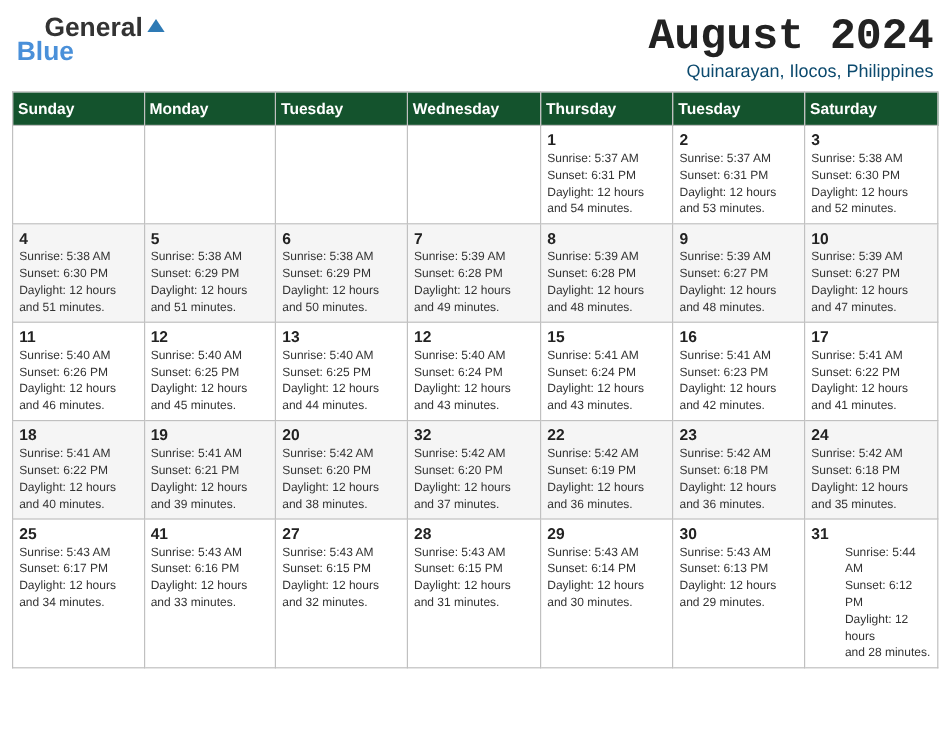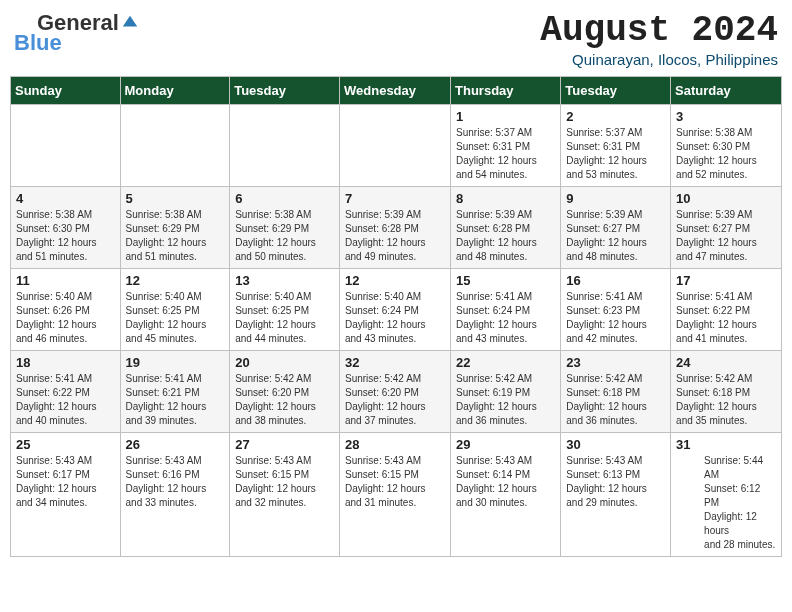--- a/index.html
+++ b/index.html
@@ -310,21 +310,21 @@
       </tr>
       <tr>
         <td>
           <span class="day-num">25</span>
           <div class="day-info" style="white-space: pre-line;">Sunrise: 5:43 AM
 Sunset: 6:17 PM
 Daylight: 12 hours
 and 34 minutes.</div>
         </td>
         <td>
-          <span class="day-num">26</span>
+          <span class="day-num">41</span>
           <div class="day-info" style="white-space: pre-line;">Sunrise: 5:43 AM
 Sunset: 6:16 PM
 Daylight: 12 hours
 and 33 minutes.</div>
         </td>
         <td>
           <span class="day-num">27</span>
           <div class="day-info" style="white-space: pre-line;">Sunrise: 5:43 AM
 Sunset: 6:15 PM
 Daylight: 12 hours

